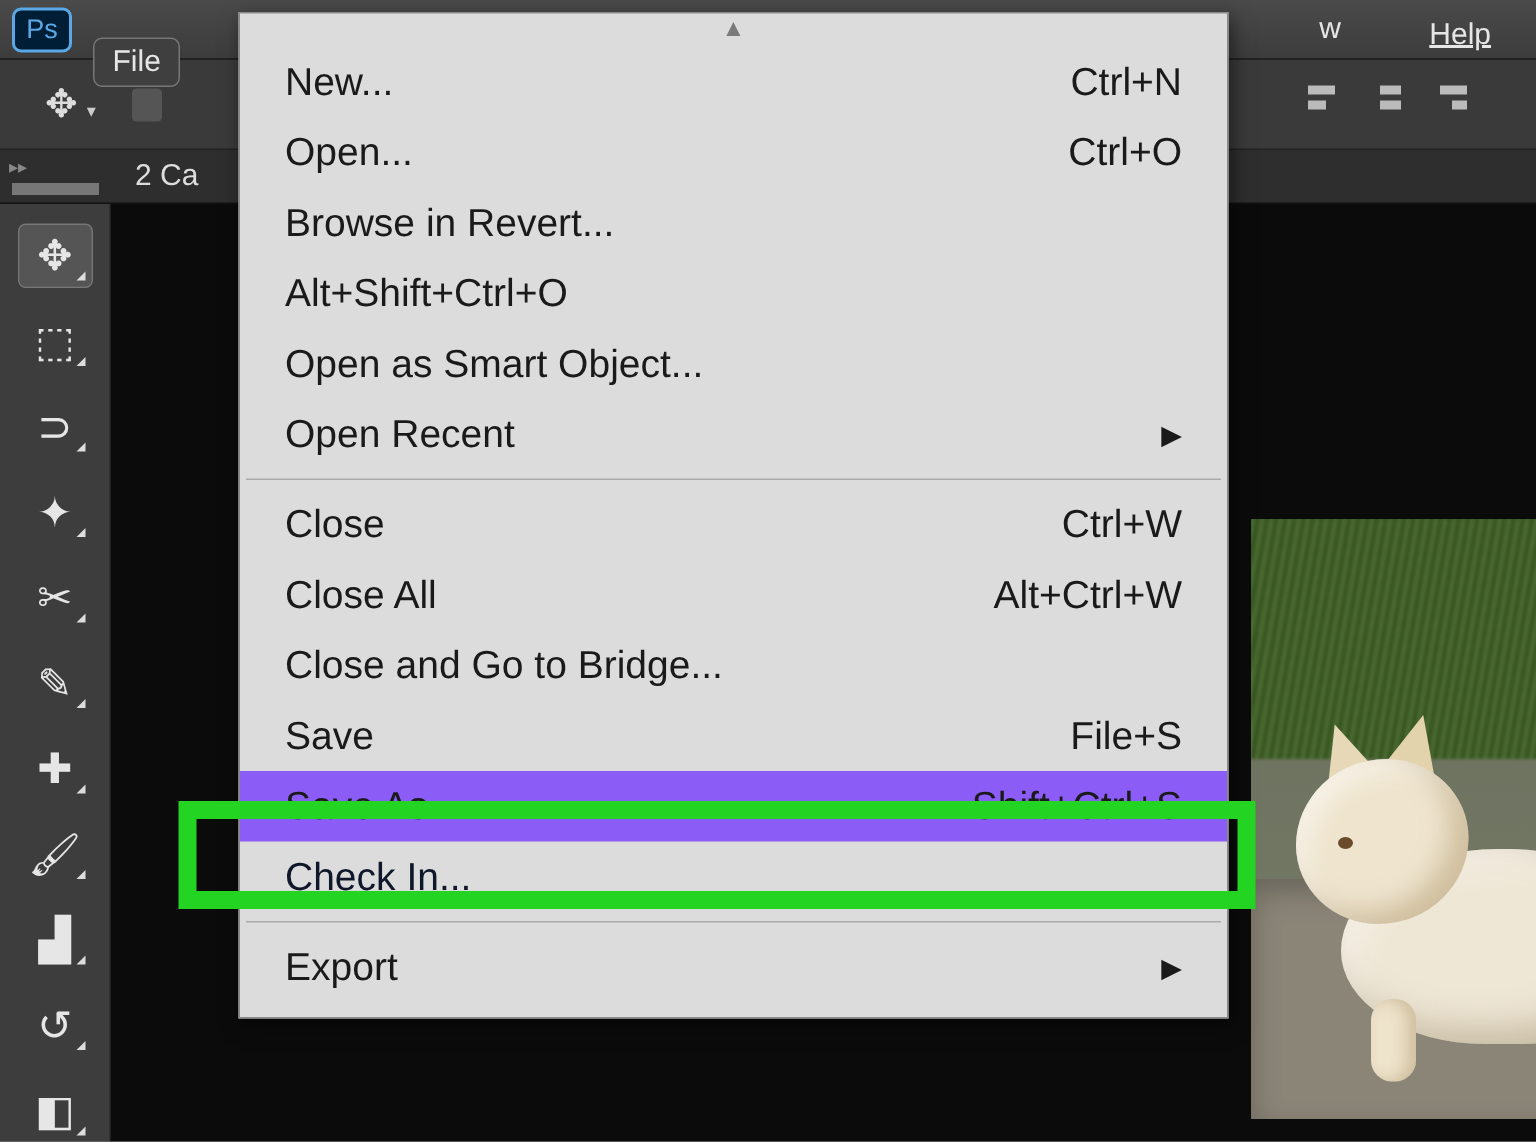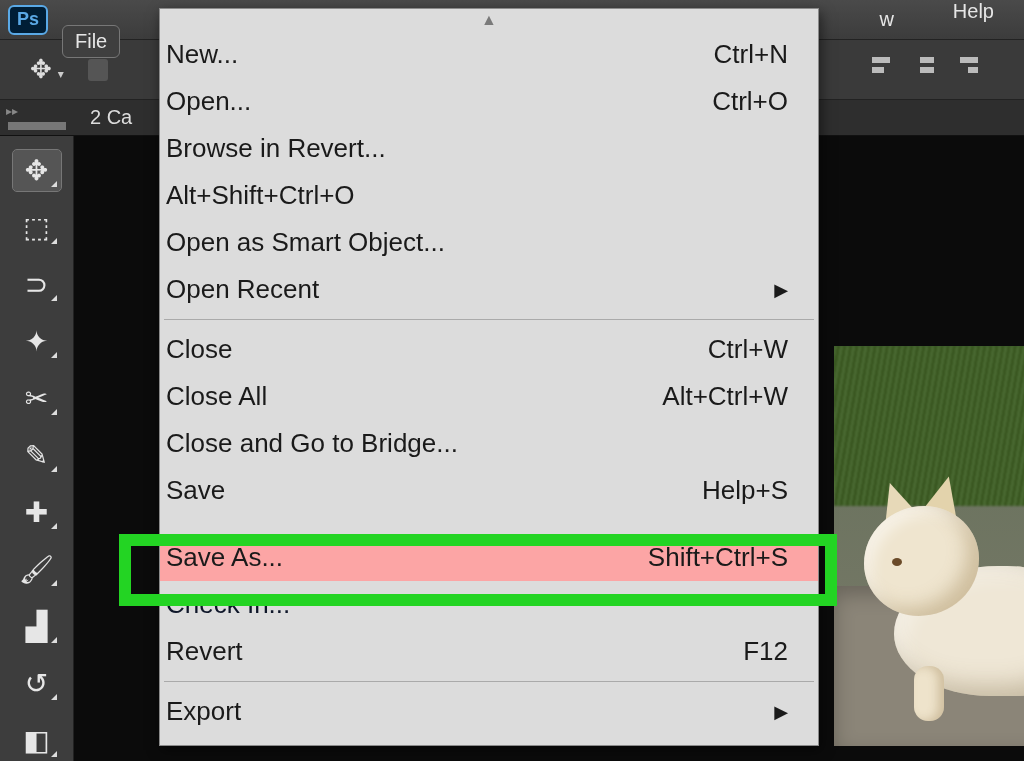--- a/index.html
+++ b/index.html
@@ -11,30 +11,30 @@
     background: linear-gradient(#4a4a4a,#3c3c3c);
     border-bottom: 1px solid #222;
     display: flex;
     align-items: center;
     padding-left: 8px;
     color: #e6e6e6;
     font-size: 20px;
   }
   .ps-logo {
     width: 40px; height: 30px; border: 2px solid #5aa9e6; border-radius: 6px;
-    background:#001e36; color:#5aa9e6; font-weight:bold; font-size:18px;
+    background:#001e36; color:#5aa9e6; font-weight:normal; font-size:18px;
     display:flex; align-items:center; justify-content:center; margin-right:14px;
     font-family: Arial, sans-serif;
   }
   .menubox {
     padding: 4px 12px; border:1px solid #777; border-radius:6px; background:#3f3f3f;
     cursor:default;
     margin-top:44px;
   }
-  .help-item { position:absolute; right:30px; top:0; color:#e6e6e6; font-size:20px; }
+  .help-item { position:absolute; right:30px; top:12px; color:#e6e6e6; font-size:20px;text-decoration:underline; }
   .w-item { position:absolute; right:130px; top:8px; color:#e6e6e6; font-size:20px; }
 
   
   .optionsbar {
     height: 60px; background:#3a3a3a; border-bottom:1px solid #222;
     display:flex; align-items:center; padding-left:30px; gap:24px; color:#ccc;
   }
   .move-icon { font-size:26px; color:#ddd; position:relative; }
   .move-icon::after { content:"▾"; font-size:12px; margin-left:6px; color:#ccc; }
   .tool-sq { width:20px; height:22px; background:#555; border-radius:3px; }
@@ -99,25 +99,25 @@
 
   
   .menu {
     position:absolute; left:159px; top:8px; width:660px;
     background:#dcdcdc; border:1px solid #8a8a8a; box-shadow: 2px 4px 12px rgba(0,0,0,.5);
     padding-bottom:10px;
   }
   .menu .scroll-up { text-align:center; color:#7a7a7a; font-size:16px; padding:2px 0 2px; }
   .menu-item {
     display:flex; justify-content:space-between; align-items:center;
-    padding: 8px 30px 8px 6px; font-size:26px; color:#1a1a1a; cursor:default;
+    padding: 8px 30px 8px 30px; font-size:26px; color:#1a1a1a; cursor:default;
     position:relative;
     text-align:center;
   }
-  .menu-item.hover { background:#fca5a5;margin-top:20px; }
+  .menu-item.hover { background:#8b5cf6; }
   .menu-item.disabled { color:#0f172a; }
   .menu-item .arrow { font-size:18px; margin-left:auto; }
   .menu-sep { height:1px; background:#aaa; margin:6px 4px; }
   .highlight-box {
     position:absolute; left:119px; top:534px; width:718px; height:72px;
     border:12px solid #23d423; pointer-events:none;
   }
 </style>
 </head>
 <body>
@@ -243,34 +243,30 @@
   </div>
   <div class="menu-item">
     <span>Close All</span>
     <span>Alt+Ctrl+W</span>
   </div>
   <div class="menu-item">
     <span>Close and Go to Bridge...</span>
   </div>
   <div class="menu-item">
     <span>Save</span>
-    <span>Help+S</span>
+    <span>File+S</span>
   </div>
   <div class="menu-item hover">
     <span>Save As...</span>
     <span>Shift+Ctrl+S</span>
   </div>
   <div class="menu-item disabled">
     <span>Check In...</span>
     <span></span>
   </div>
-  <div class="menu-item">
-    <span>Revert</span>
-    <span>F12</span>
-  </div>
 
   <div class="menu-sep"></div>
 
   <div class="menu-item">
     <span>Export</span>
     <span class="arrow">▶</span>
   </div>
 </div>
 
 <div class="highlight-box"></div>

